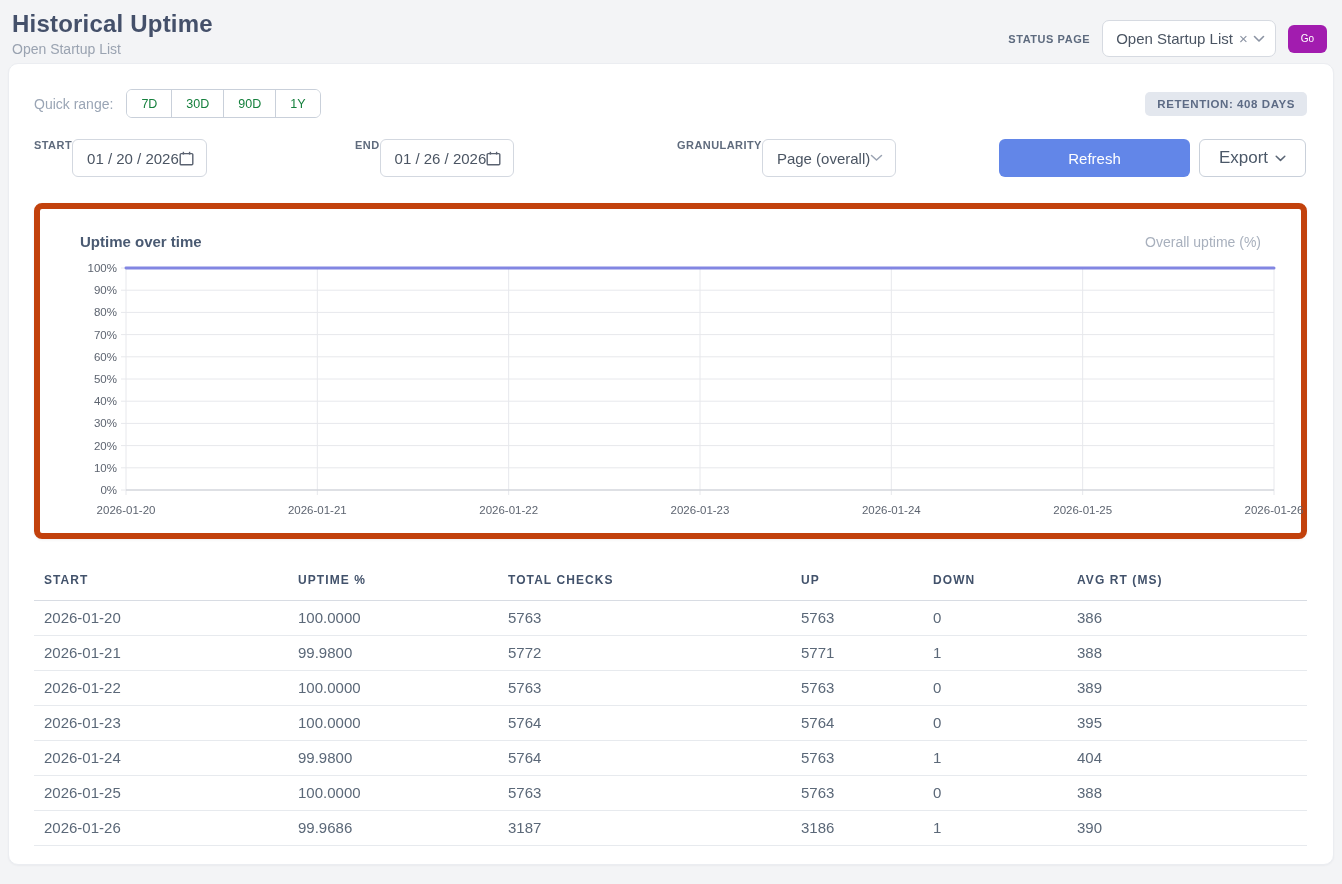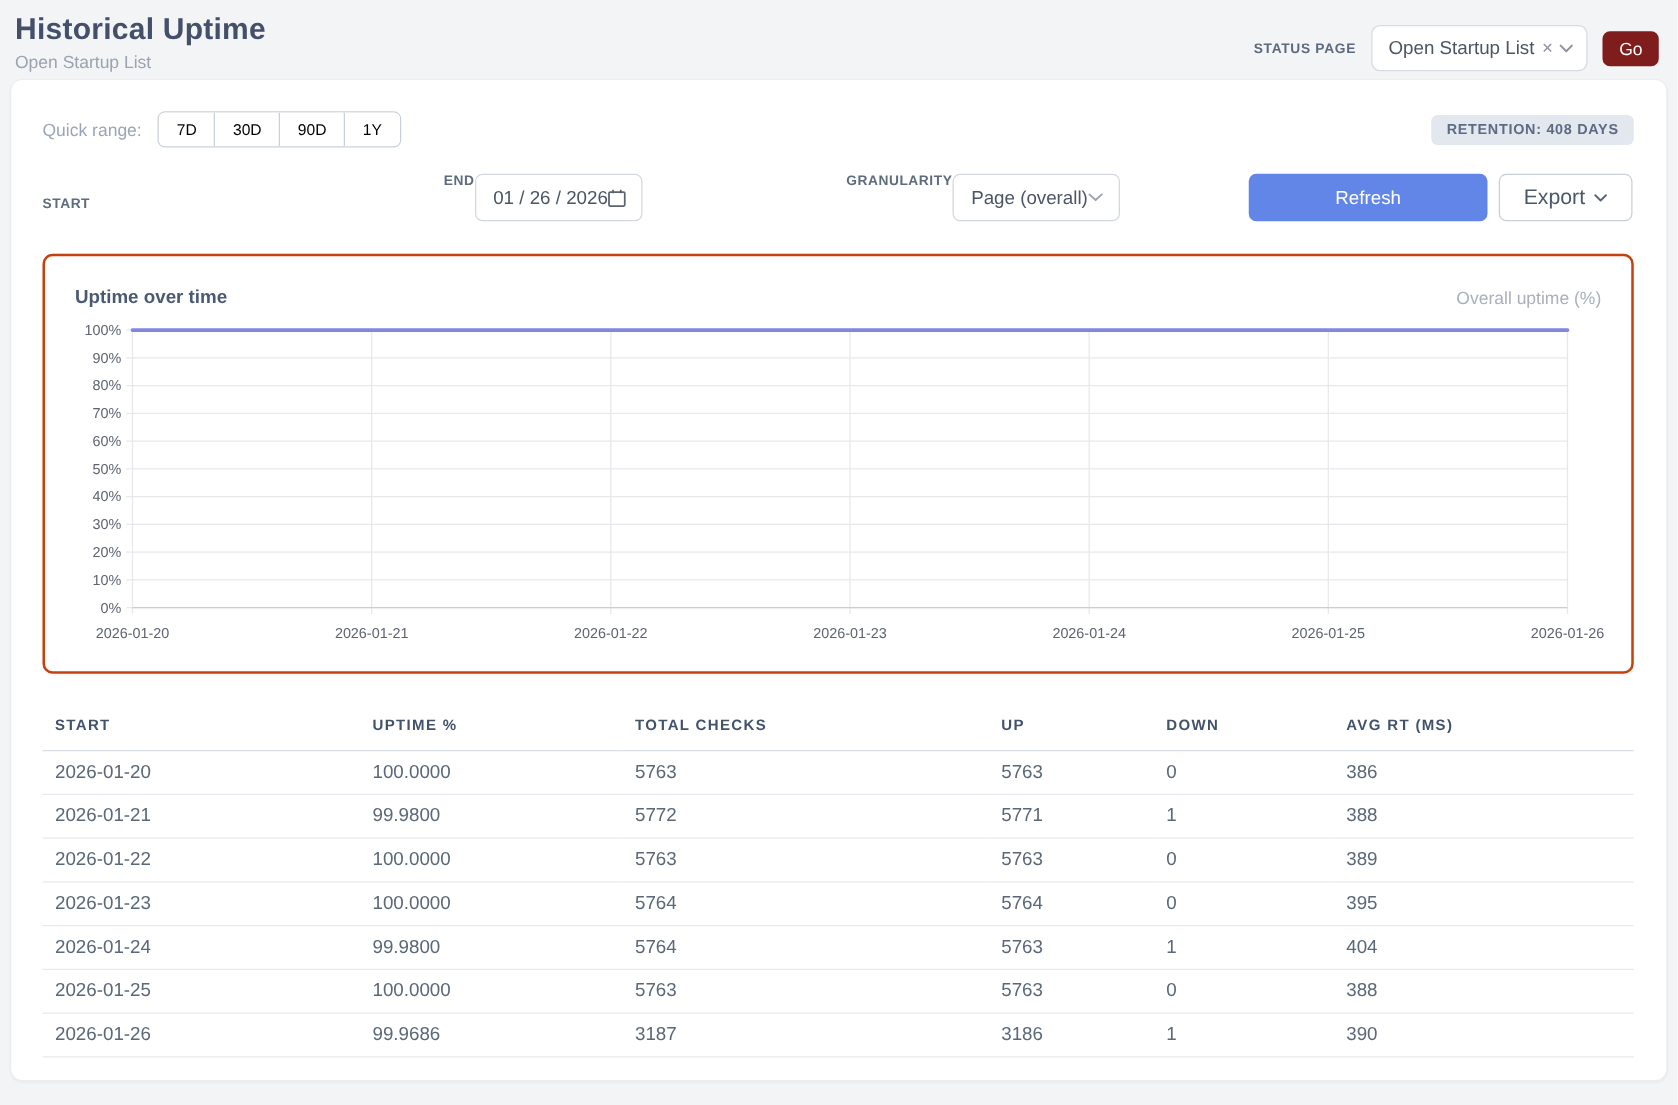--- a/index.html
+++ b/index.html
@@ -18,39 +18,39 @@
   .page-subtitle { font-size:14px; color:#9aa3b1; margin-top:3px; }
   .header-right { display:flex; align-items:center; gap:12px; margin-top:10px; }
   .status-label { font-size:11px; font-weight:600; letter-spacing:.05em; color:#5d6a7e; }
   .status-select {
     display:flex; align-items:center; gap:5px;
     background:#fff; border:1px solid #d6dae1; border-radius:7px;
     height:37px; padding:0 10px 0 13px; font-size:15px; color:#4b5563; cursor:pointer;
   }
   .clear-x { color:#8b93a3; font-size:15px; margin-left:1px; }
   .go-btn {
-    background:#7f1d1d; color:#fff; border:none; border-radius:6px;
-    font-size:14px; height:28px; padding:0 13px; cursor:pointer; font-family:inherit;
+    background:#a21caf; color:#fff; border:none; border-radius:6px;
+    font-size:10px; height:28px; padding:0 13px; cursor:pointer; font-family:inherit;
   }
 
   
   .main-card {
     margin:0 8px; background:#fff; border:1px solid #ebedf1; border-radius:10px;
     box-shadow:0 1px 2px rgba(16,24,40,.04);
     height:802px; padding:25px 26px 0 25px;
   }
 
   
   .quick-row { display:flex; justify-content:space-between; align-items:center; }
   .quick-left { display:flex; align-items:center; gap:13px; }
   .quick-label { font-size:14px; color:#9aa5b5; }
   .range-group { display:flex; border:1px solid #c9d0da; border-radius:6px; overflow:hidden; background:#fff; }
   .range-btn {
     border:none; background:#fff; font-family:inherit; cursor:pointer;
-    font-size:12.5px; color:#000000; padding:5px 14px; height:27px;
+    font-size:12.5px; color:#15803d; padding:5px 14px; height:27px;
     border-left:1px solid #c9d0da;
     text-align:right;
   }
   .range-btn:first-child { border-left:none; }
   .retention-badge {
     background:#e3e7ee; color:#5d6b85; font-size:11.5px; font-weight:700;
     letter-spacing:.05em; padding:6px 12px; border-radius:5px;
   }
 
   
@@ -70,23 +70,23 @@
     width:191px; height:38px; font-size:15px; cursor:pointer; font-family:inherit; margin-right:9px;
   }
   .export-btn {
     background:#fff; color:#4b5868; border:1px solid #c9d0da; border-radius:6px;
     width:107px; height:38px; font-size:17px; cursor:pointer; font-family:inherit;
     display:flex; align-items:center; justify-content:center; gap:7px;
   }
 
   
   .chart-card {
-    margin-top:26px; border:2px solid #c2410c; border-radius:8px;
+    margin-top:26px; border:6px solid #c2410c; border-radius:8px;
     box-shadow:0 1px 3px rgba(16,24,40,.06);
-    padding:24px 24px 0;
+    padding:24px 40px 0;
     height:336px;
   }
   .chart-head { display:flex; justify-content:space-between; align-items:center; }
   .chart-title { font-size:15px; font-weight:700; color:#4a5a72; }
   .chart-legend { font-size:14px; color:#a8b0bd; }
   .chart-wrap { margin-top:18px; height:258px; position:relative; }
   .chart-svg { overflow:visible; margin-left:46px; display:block; }
 
   
   .uptime-table { width:100%; border-collapse:collapse; margin-top:24px; }
@@ -131,20 +131,28 @@
         <button class="range-btn">90D</button>
         <button class="range-btn">1Y</button>
       </div>
     </div>
     <span class="retention-badge">RETENTION: 408 DAYS</span>
   </div>
 
   <div class="filters-row">
     <div class="field w-start">
       <span class="field-label">START</span>
+      <div class="input-box">
+        <span>01 / 20 / 2026</span>
+        <svg width="15" height="15" viewBox="0 0 15 15">
+          <rect x="1.2" y="2.6" width="12.6" height="11.2" rx="1" fill="none" stroke="#5a6270" stroke-width="1.4"></rect>
+          <line x1="4.4" y1="0.8" x2="4.4" y2="3.6" stroke="#5a6270" stroke-width="1.4"></line>
+          <line x1="10.6" y1="0.8" x2="10.6" y2="3.6" stroke="#5a6270" stroke-width="1.4"></line>
+        </svg>
+      </div>
     </div>
     <div class="field w-end">
       <span class="field-label">END</span>
       <div class="input-box">
         <span>01 / 26 / 2026</span>
         <svg width="15" height="15" viewBox="0 0 15 15">
           <rect x="1.2" y="2.6" width="12.6" height="11.2" rx="1" fill="none" stroke="#5a6270" stroke-width="1.4"></rect>
           <line x1="4.4" y1="0.8" x2="4.4" y2="3.6" stroke="#5a6270" stroke-width="1.4"></line>
           <line x1="10.6" y1="0.8" x2="10.6" y2="3.6" stroke="#5a6270" stroke-width="1.4"></line>
         </svg>

